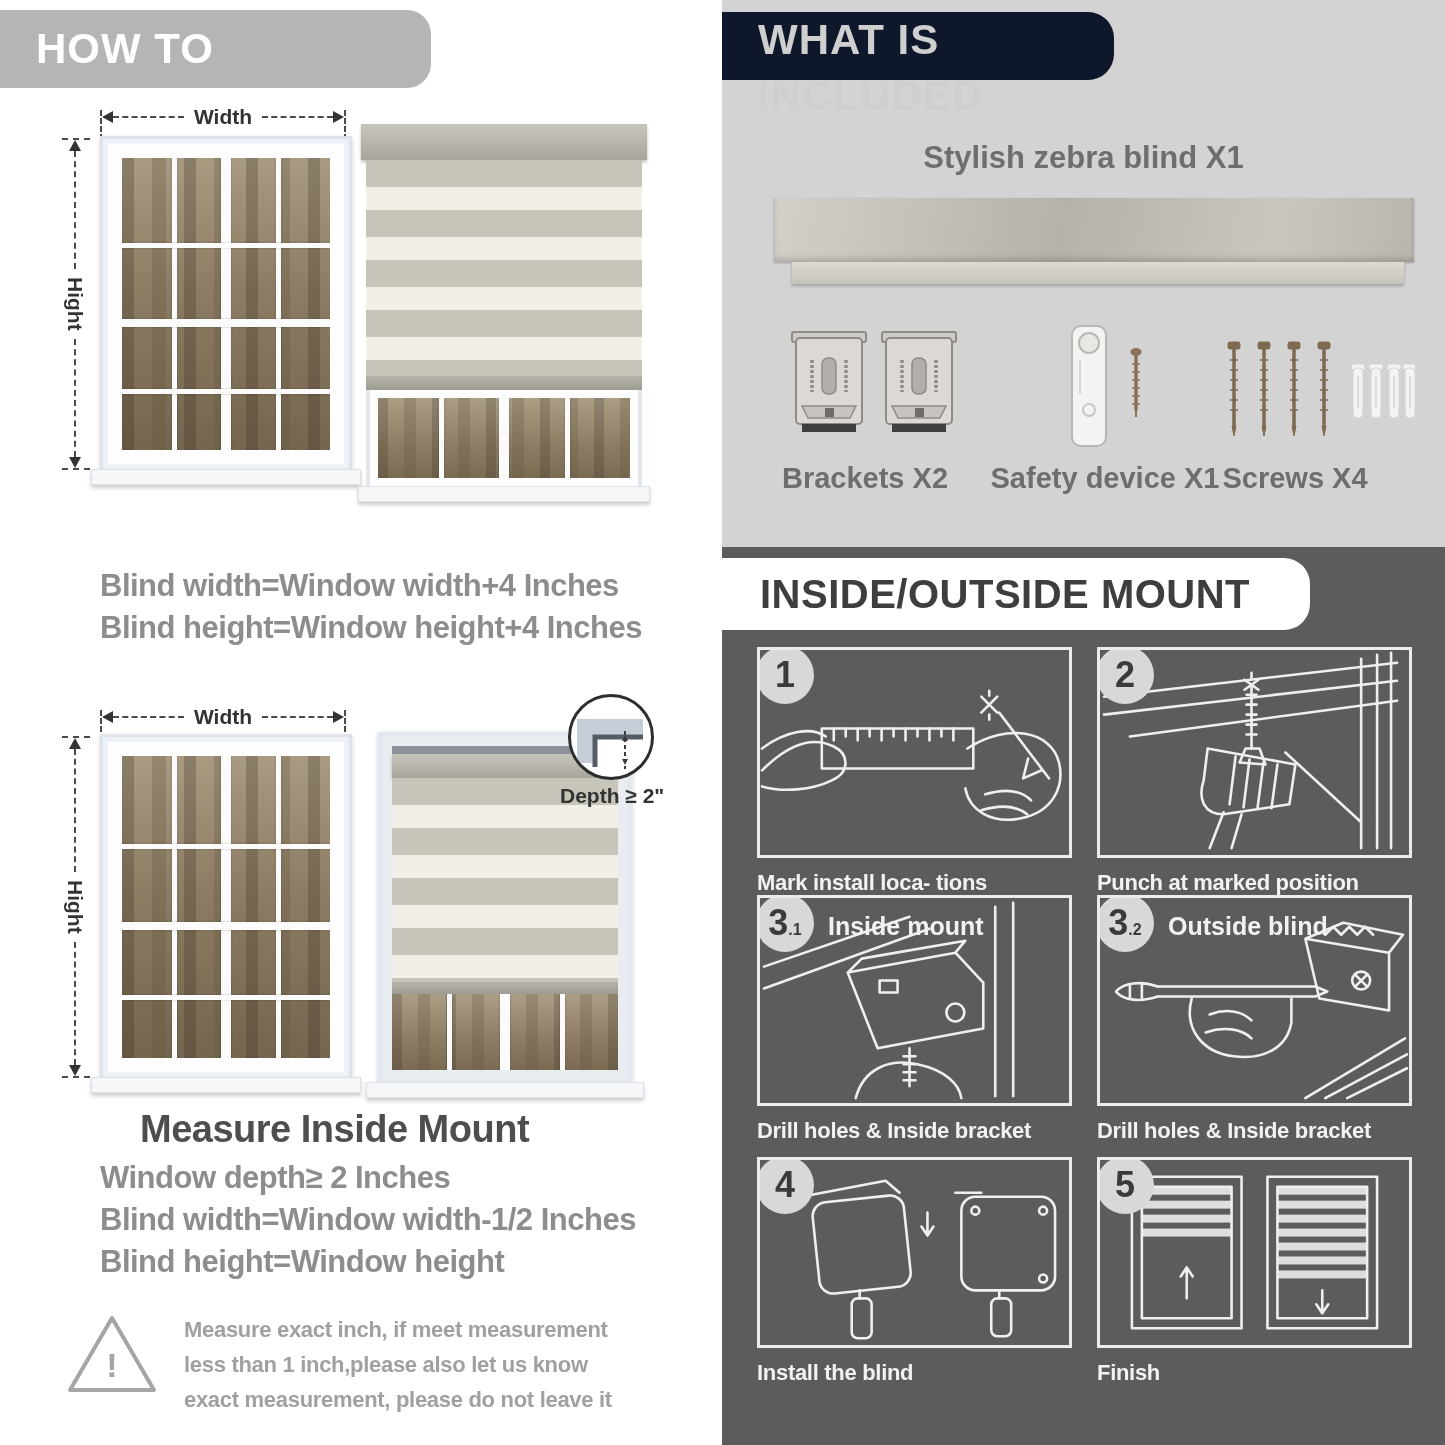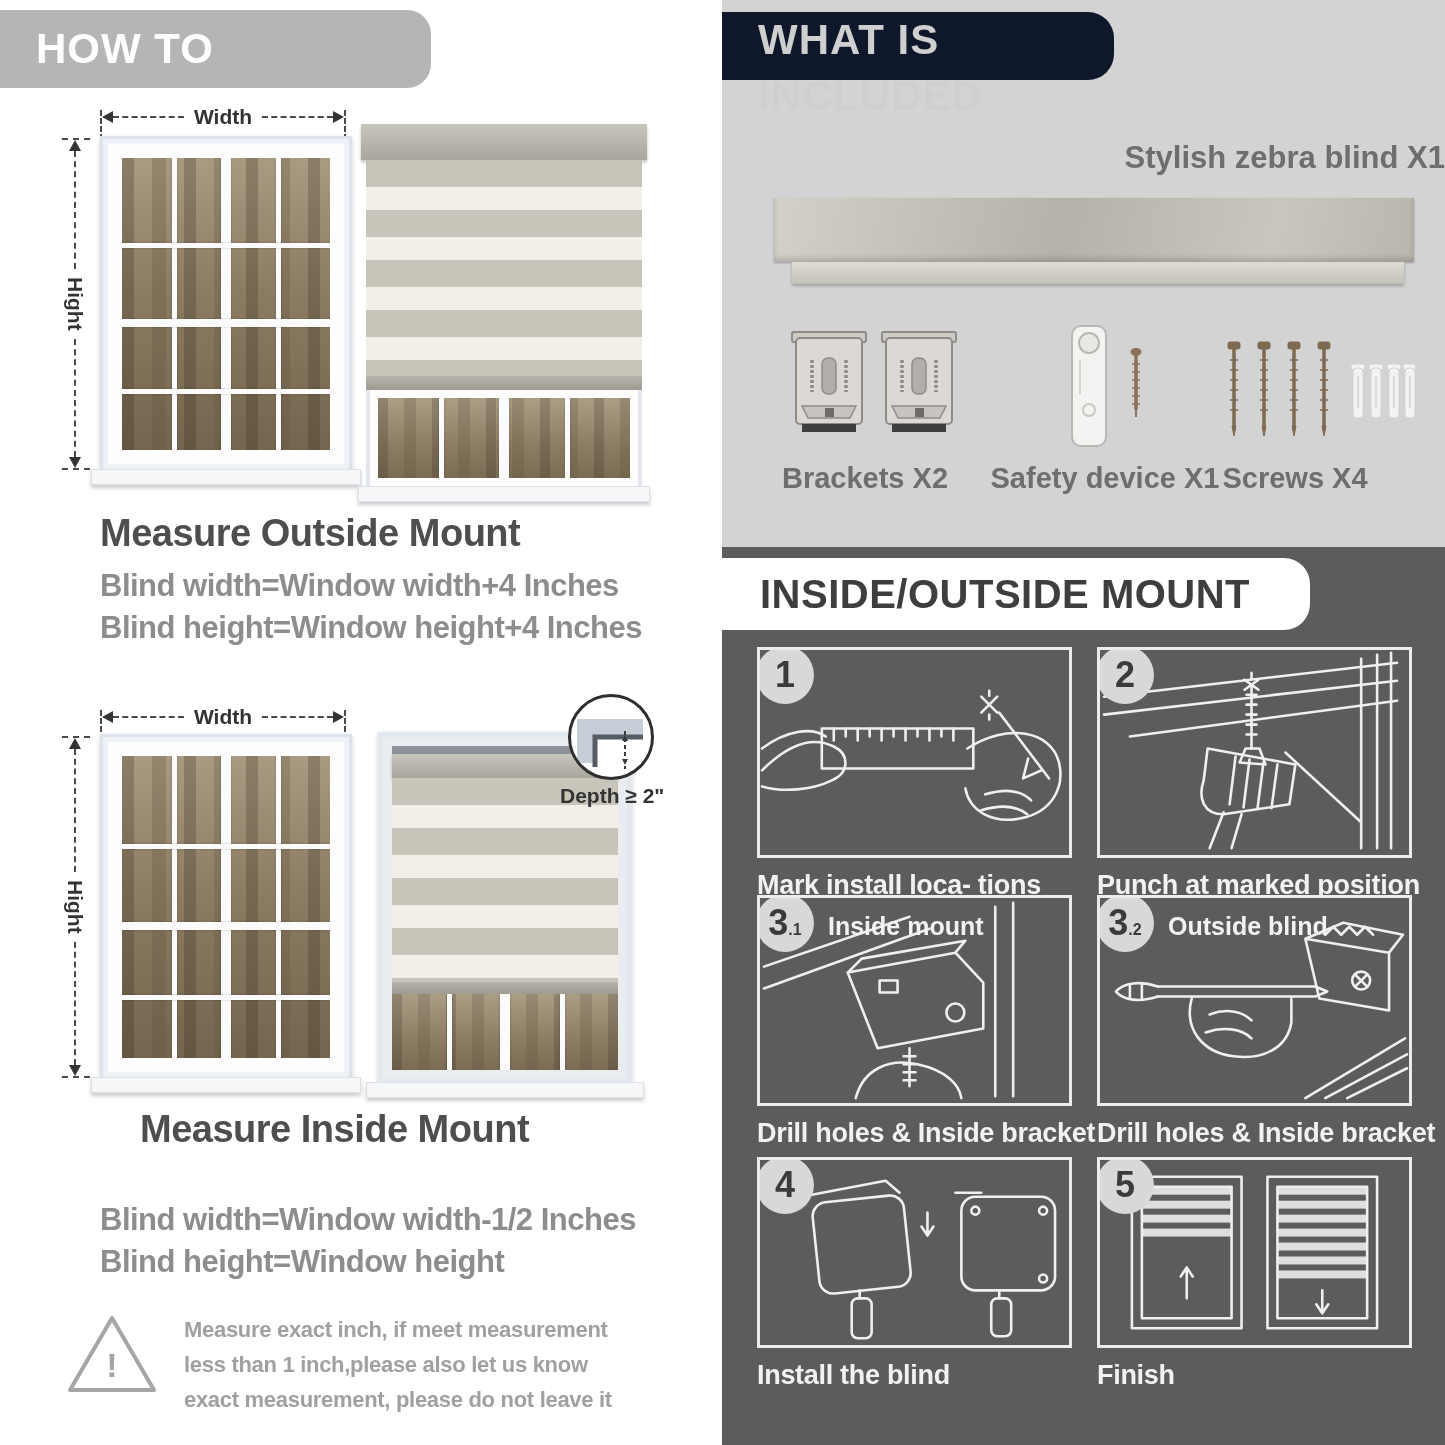--- a/index.html
+++ b/index.html
@@ -59,21 +59,21 @@
           border:3px solid #2e2e2e;overflow:hidden;box-sizing:border-box;}
   .depthlbl{position:absolute;font-weight:bold;font-size:21px;color:#333;white-space:nowrap;}
   
   .warn{position:absolute;left:66px;top:1312px;width:580px;display:flex;gap:26px;align-items:flex-start;}
   .warntext{font-size:22px;color:#a0a0a0;line-height:1.6;width:450px;font-weight:bold;letter-spacing:-0.3px;}
   
   .inc-panel{position:absolute;left:722px;top:0;width:723px;height:547px;background:#d3d3d3;}
   .hdr-inc{position:absolute;left:0;top:12px;width:392px;height:68px;background:#0f172a;
            border-radius:0 26px 26px 0;color:#cfcfcf;font-weight:bold;font-size:42px;
            letter-spacing:1px;line-height:56px;padding-left:36px;box-sizing:border-box;}
-  .blind-label{position:absolute;left:0;top:140px;width:100%;text-align:right;
+  .blind-label{position:absolute;left:0;top:140px;width:100%;text-align:center;
                font-weight:bold;font-size:31px;color:#6e6e6e;}
   .hr-main{position:absolute;left:52px;top:198px;width:640px;height:64px;
            background:linear-gradient(100deg,#d3d0c9 0%,#b5b2a9 45%,#c9c6bd 78%,#b9b6ad 100%);
            box-shadow:inset 0 -4px 5px rgba(0,0,0,.15), 0 1px 2px rgba(0,0,0,.25);}
   .hr-lip{position:absolute;left:70px;top:262px;width:612px;height:22px;
           background:linear-gradient(180deg,#dedbd2,#c5c2b9);box-shadow:0 2px 3px rgba(0,0,0,.25);}
   .itemlbl{position:absolute;top:462px;text-align:center;font-weight:bold;font-size:29px;color:#6e6e6e;}
   
   .mnt-panel{position:absolute;left:722px;top:547px;width:723px;height:898px;background:#5c5c5c;}
   .hdr-mnt{position:absolute;left:0;top:11px;width:588px;height:72px;background:#fff;
@@ -81,21 +81,21 @@
            letter-spacing:0.5px;line-height:72px;padding-left:38px;box-sizing:border-box;}
   .step{position:absolute;width:315px;}
   .sframe{position:relative;height:205px;border:3px solid #ececec;overflow:hidden;background:#5c5c5c;}
   .sframe.short{height:185px;}
   .sframe svg{position:absolute;inset:0;width:100%;height:100%;}
   .badge{position:absolute;top:-4px;left:-4px;width:58px;height:58px;border-radius:50%;background:#d8d8d8;
          display:flex;align-items:center;justify-content:center;}
   .badge .n{font-size:36px;font-weight:bold;color:#3b3b3b;line-height:1;}
   .badge .s{font-size:16px;font-weight:bold;color:#3b3b3b;margin-top:14px;}
   .inlbl{position:absolute;top:14px;left:68px;color:#f2f2f2;font-weight:bold;font-size:25px;}
-  .cap{margin-top:12px;color:#f2f2f2;font-weight:bold;font-size:27px;letter-spacing:-0.3px;white-space:nowrap;}
+  .cap{margin-top:12px;color:#f2f2f2;font-weight:bold;font-size:22px;letter-spacing:-0.3px;white-space:nowrap;}
   .lineart{stroke:#efefef;stroke-width:2.6;fill:none;stroke-linecap:round;stroke-linejoin:round;}
 </style>
 </head>
 <body>
 
 <div class="canvas">
 
   <div class="left-col">
 
     <div class="hdr-left">HOW TO MEASURE</div>
@@ -141,21 +141,20 @@
           <div class="photo2" style="position:absolute;inset:8px;">
             <div class="mb vc"></div>
               <div class="mb vl"></div>
             <div class="mb vr"></div>
           </div>
           <div class="sill"></div>
         </div>
       </div>
     </div>
 
-    <div class="h2" style="top:512px;">Measure Outside Mount</div>
     <div class="formula" style="top:568px;">Blind width=Window width+4 Inches</div>
     <div class="formula" style="top:610px;">Blind height=Window height+4 Inches</div>
 
     <div style="position:absolute;left:0;top:700px;width:710px;height:410px;">
       <div class="harrow" style="left:100px;top:6px;width:246px;">
         <span class="htick"></span>
         <span class="ah ah-l"></span>
         <div class="dash"></div>
         <span class="lbl">Width</span>
         <div class="dash"></div>
@@ -204,20 +203,21 @@
           <path d="M14 66 V30 H72" stroke="#c6cdd6" stroke-width="16" fill="none"></path>
           <path d="M24 70 V40 H72" stroke="#565c64" stroke-width="5" fill="none"></path>
           <path d="M54 34 V72" stroke="#3a3a3a" stroke-width="2" stroke-dasharray="4 3" fill="none"></path>
           <path d="M54 38 l-3 6 h6 z M54 68 l-3 -6 h6 z" fill="#3a3a3a"></path>
         </svg>
       </div>
       <div class="depthlbl" style="left:560px;top:84px;">Depth ≥ 2"</div>
     </div>
 
     <div class="h2" style="top:1108px;margin-left:40px;">Measure Inside Mount</div>
+    <div class="formula" style="top:1160px;">Window depth≥ 2 Inches</div>
     <div class="formula" style="top:1202px;">Blind width=Window width-1/2 Inches</div>
     <div class="formula" style="top:1244px;">Blind height=Window height</div>
 
     <div class="warn">
       <div style="position:relative;width:92px;height:84px;flex:none;">
         <svg viewBox="0 0 92 84" style="width:92px;height:84px;">
           <path d="M46 6 L88 78 L4 78 Z" fill="none" stroke="#a5a5a5" stroke-width="4" stroke-linejoin="round"></path>
         </svg>
         <span style="position:absolute;left:0;right:0;top:34px;text-align:center;font-size:34px;font-weight:bold;color:#a5a5a5;">!</span>
       </div>

